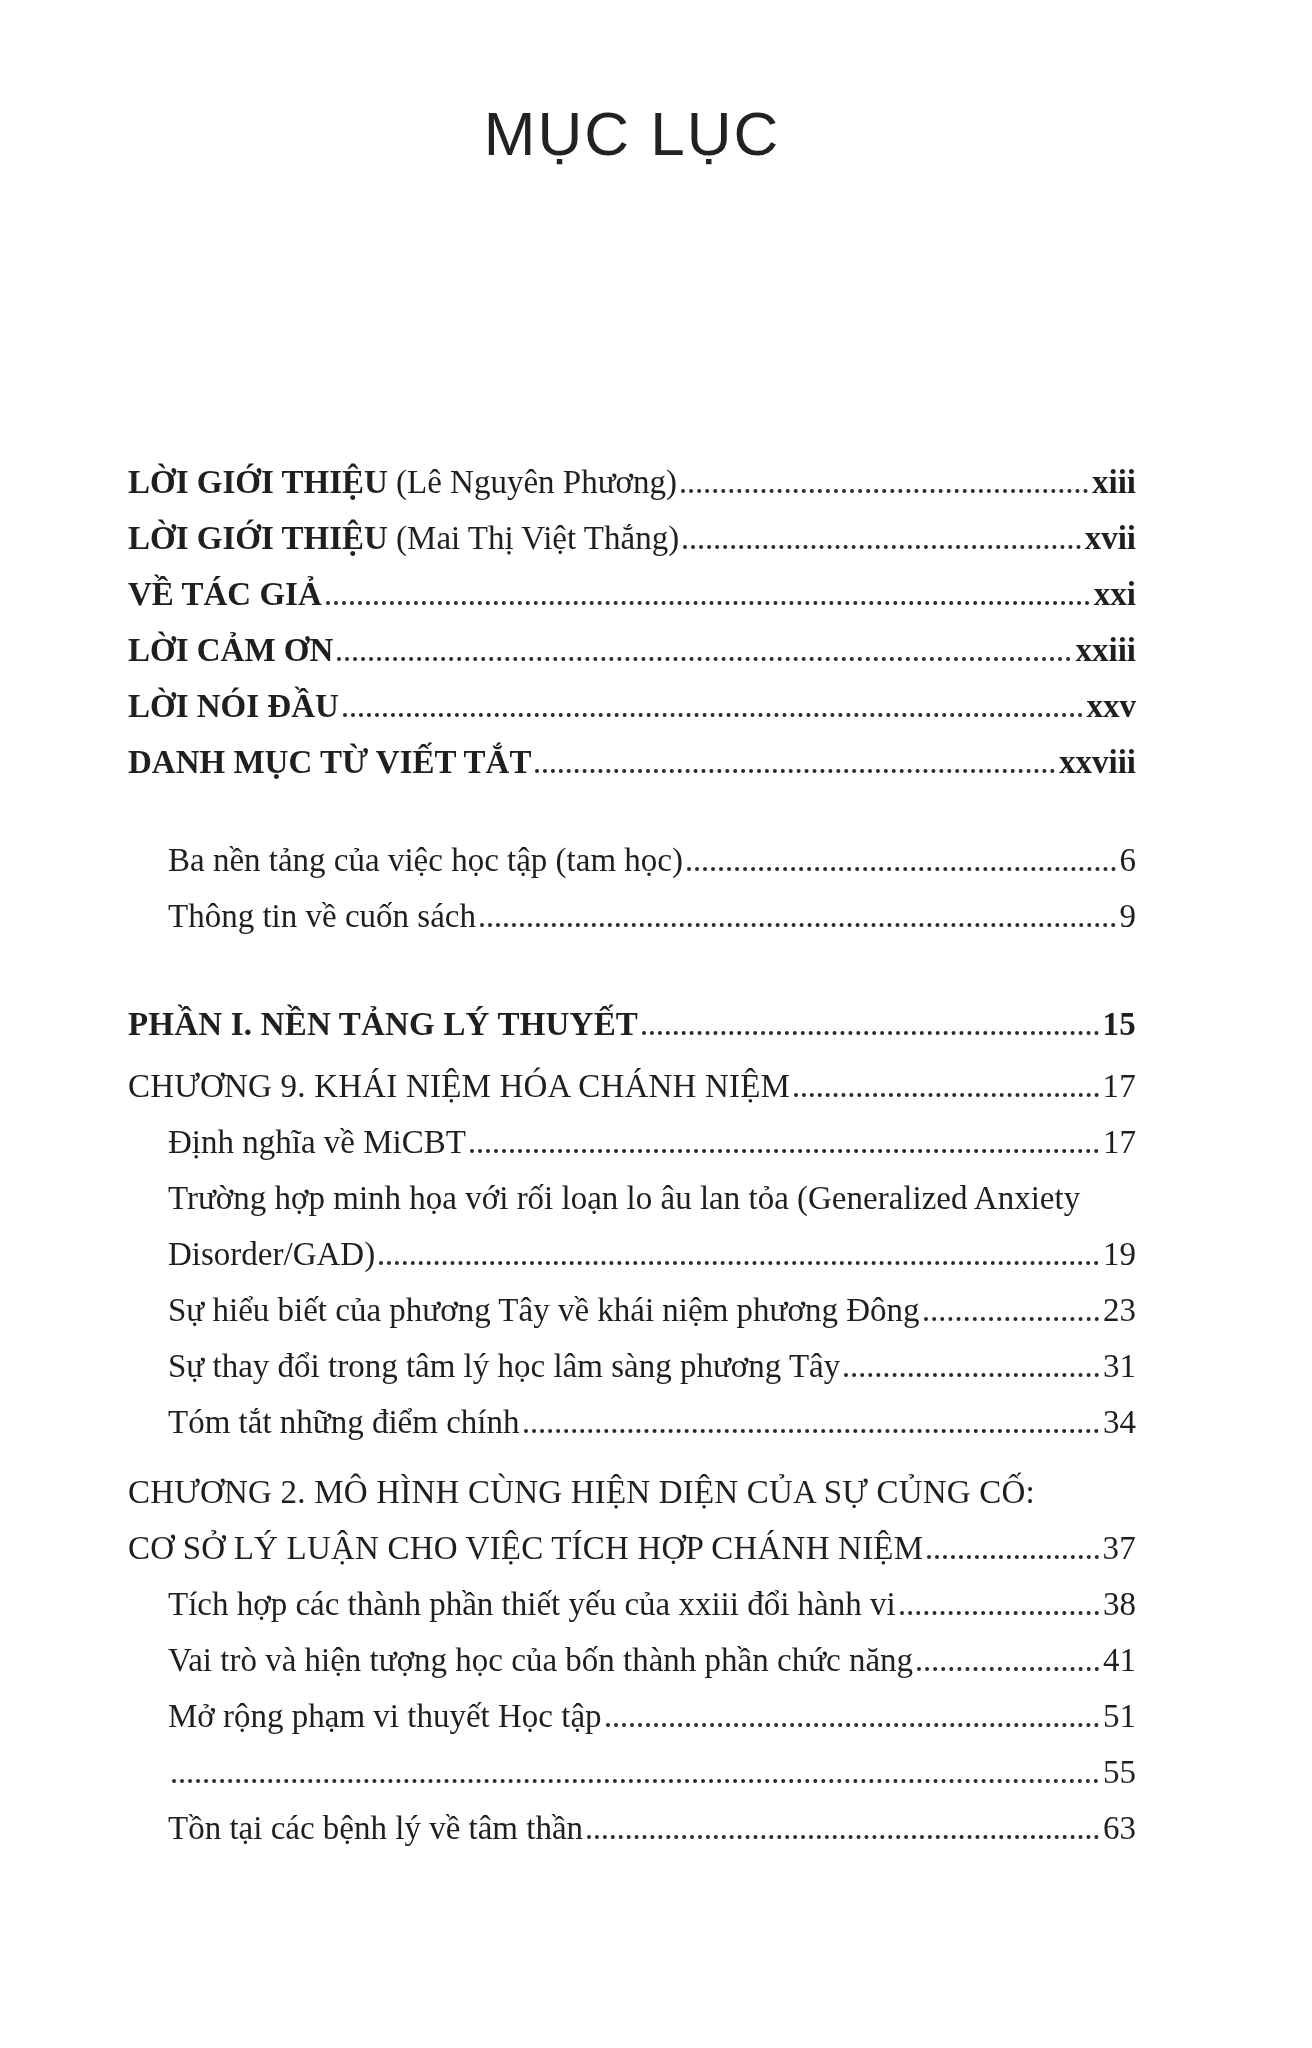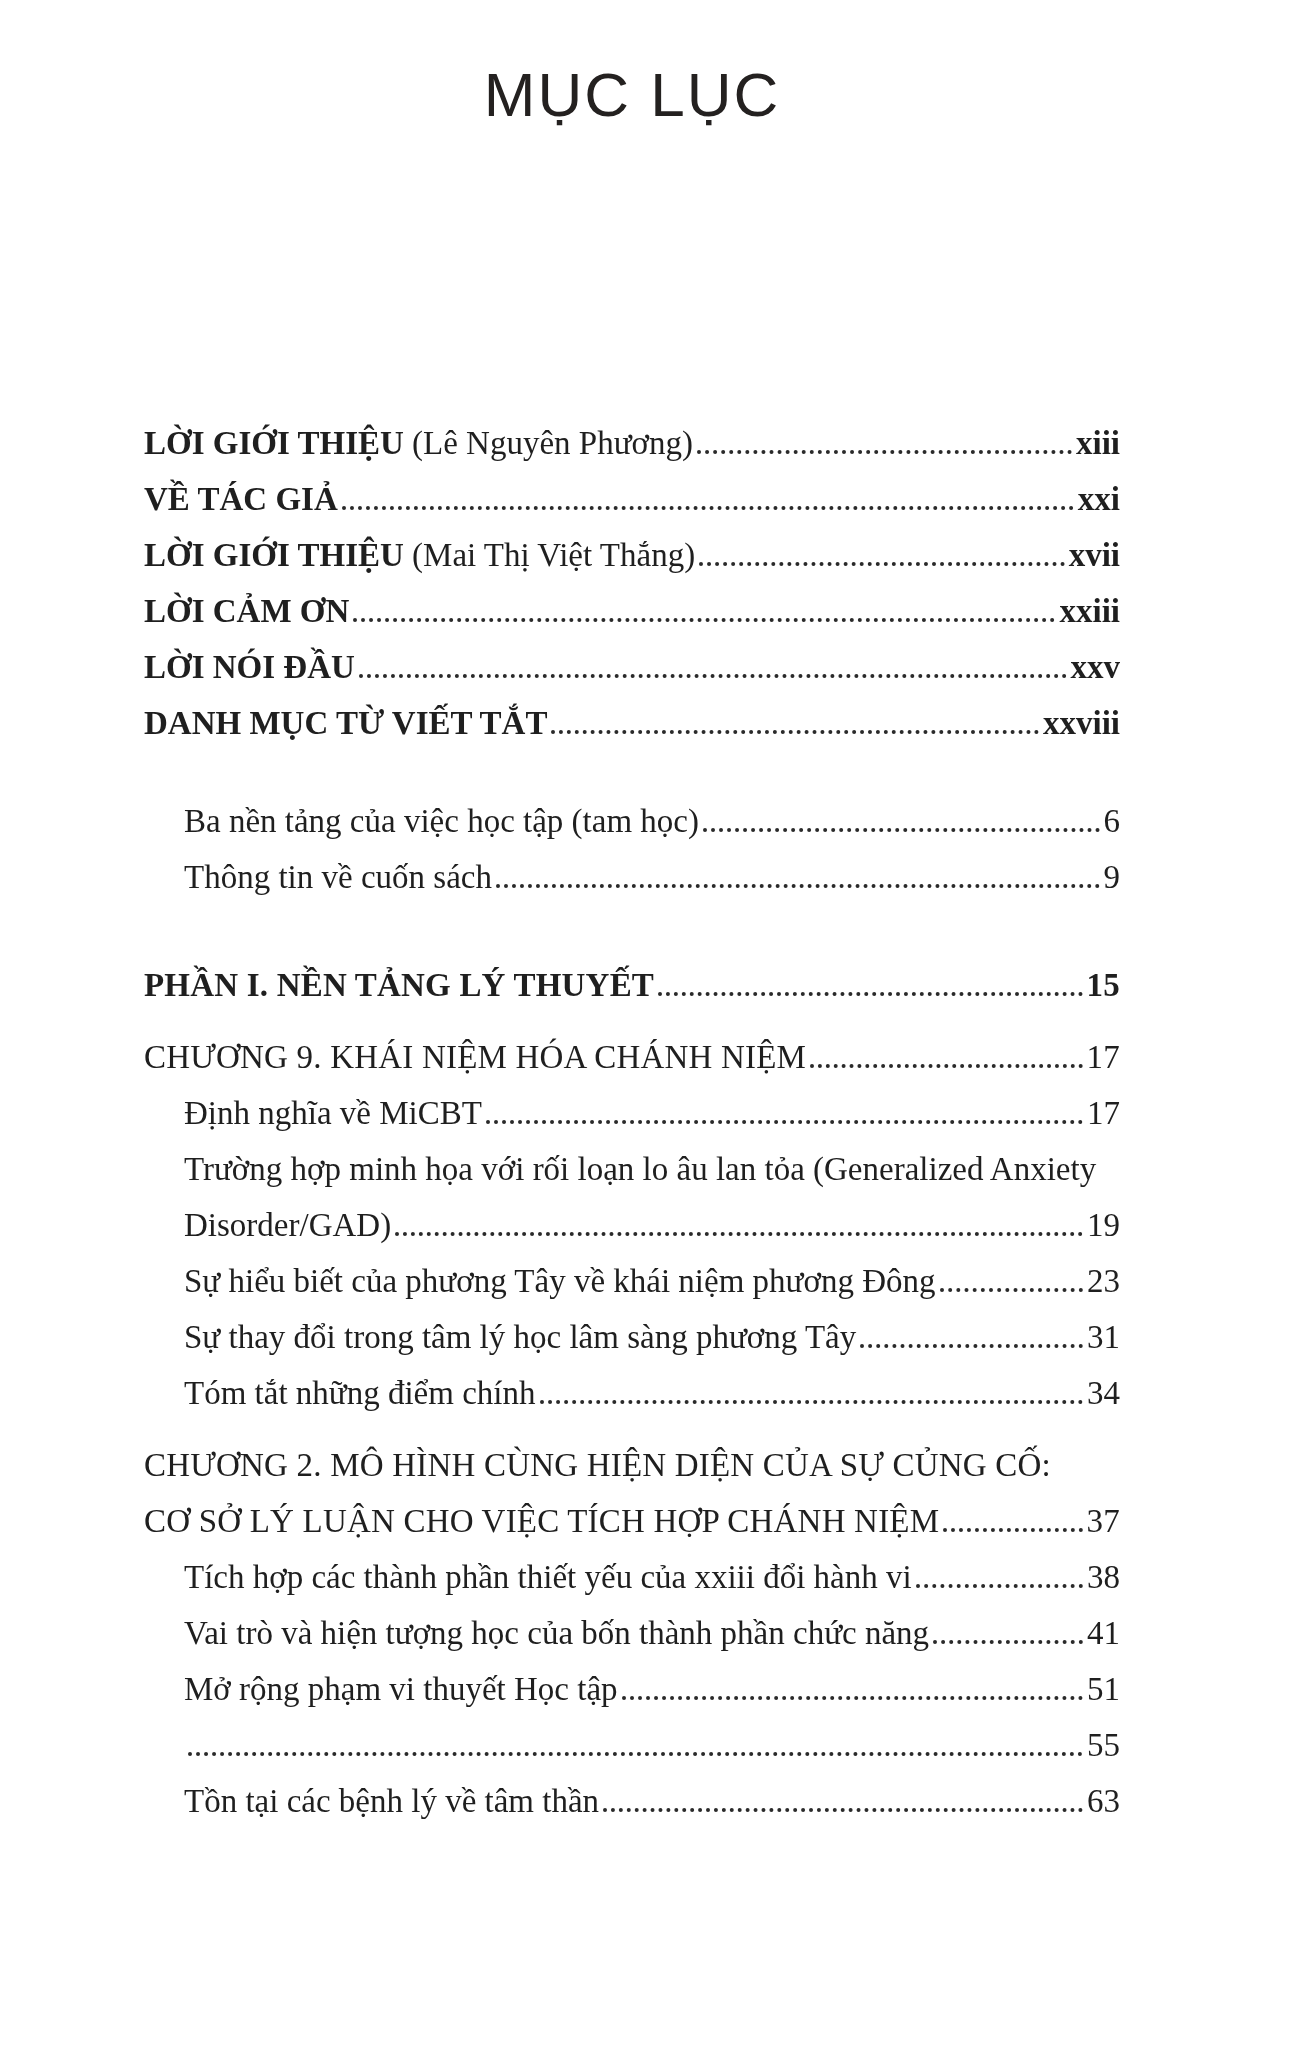--- a/index.html
+++ b/index.html
@@ -10,34 +10,34 @@
     background: #ffffff;
     color: #1f1f1f;
     font-family: "Liberation Serif", "DejaVu Serif", serif;
     overflow: hidden;
   }
   .content {
     position: absolute;
     left: 128px;
     top: 0;
     width: 1008px;
-    padding-top: 57px;
+    padding-top: 96px;
   }
   .doc-title {
     margin: 0;
     height: 76px;
     line-height: 76px;
     text-align: center;
     font-family: "Liberation Sans", "DejaVu Sans", sans-serif;
     font-weight: 400;
     font-size: 62px;
     letter-spacing: 2px;
     color: #242120;
   }
-  .block { margin: 16px; }
+  .block { margin: 0; }
   .front-matter { margin-top: 282px; }
   .intro-block  { margin-top: 42px; }
   .part-block   { margin-top: 52px; }
   .ch1-head     { margin-top: 6px; }
   .ch2-head     { margin-top: 14px; }
 
   .row {
     display: flex;
     align-items: baseline;
     font-size: 33px;
@@ -65,28 +65,28 @@
 
     <h1 class="doc-title">MỤC LỤC</h1>
 
     <div class="block front-matter">
       <div class="row bold">
         <span class="label"><span>LỜI GIỚI THIỆU</span><span style="font-weight:400"> (Lê Nguyên Phương)</span></span>
         <span class="leader"></span>
         <span class="pagenum">xiii</span>
       </div>
       <div class="row bold">
+        <span class="label"><span>LỜI GIỚI THIỆU</span><span style="font-weight:400"> (Mai Thị Việt Thắng)</span></span>
+        <span class="leader"></span>
+        <span class="pagenum">xvii</span>
+      </div>
+      <div class="row bold">
         <span class="label">VỀ TÁC GIẢ</span>
         <span class="leader"></span>
         <span class="pagenum">xxi</span>
-      </div>
-      <div class="row bold">
-        <span class="label"><span>LỜI GIỚI THIỆU</span><span style="font-weight:400"> (Mai Thị Việt Thắng)</span></span>
-        <span class="leader"></span>
-        <span class="pagenum">xvii</span>
       </div>
       <div class="row bold">
         <span class="label">LỜI CẢM ƠN</span>
         <span class="leader"></span>
         <span class="pagenum">xxiii</span>
       </div>
       <div class="row bold">
         <span class="label">LỜI NÓI ĐẦU</span>
         <span class="leader"></span>
         <span class="pagenum">xxv</span>

